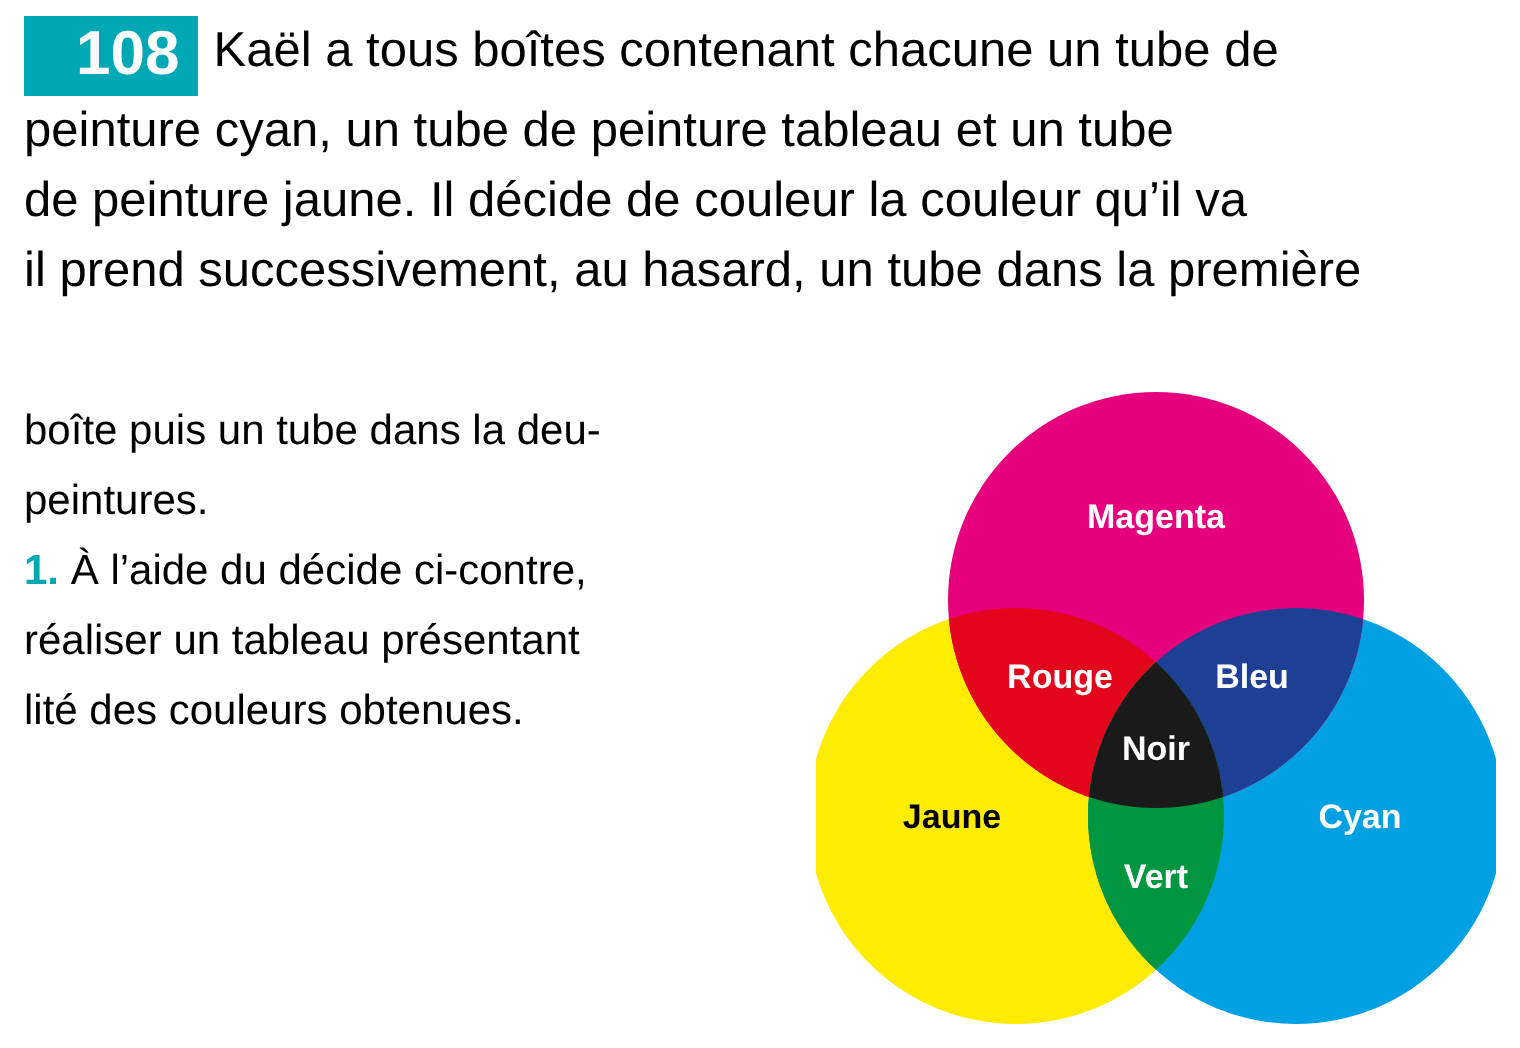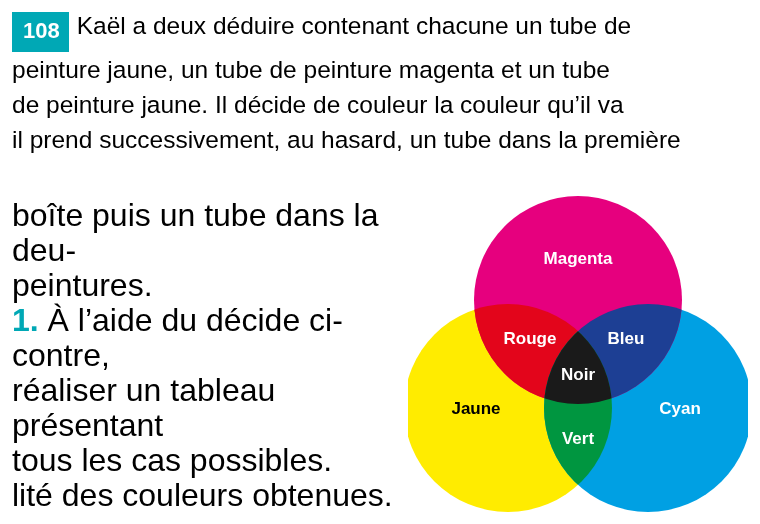--- a/index.html
+++ b/index.html
@@ -23,23 +23,23 @@
     width: 760px;
     height: 524px;
   }
 
   
   .badge {
     display: inline-block;
     background: #00a8b5;
     color: #ffffff;
     font-weight: bold;
-    font-size: 22px;
+    font-size: 31px;
     line-height: 34px;
-    padding: 2px 9px 4px 11px;
+    padding: 2px 9px 4px 26px;
     vertical-align: -4px;
     margin-right: 8px;
     letter-spacing: 0px;
   }
 
   
   .statement {
     position: absolute;
     left: 12px;
     top: 8px;
@@ -52,21 +52,21 @@
   .statement p {
     margin: 0;
   }
 
   
   .wrapcol {
     position: absolute;
     left: 12px;
     top: 198px;
     width: 420px;
-    font-size: 32px;
+    font-size: 21px;
     line-height: 35px;
   }
   .wrapcol p {
     margin: 0;
   }
 
   .qnum {
     color: #00a8b5;
     font-weight: bold;
   }
@@ -88,33 +88,32 @@
     font-weight: bold;
     font-size: 17px;
   }
 </style>
 </head>
 <body>
 
 <div id="exercise">
 
   <div class="statement">
-    <p><span class="badge">108</span><span>Kaël a deux déduire contenant chacune un tube de</span></p>
-    <p>peinture jaune, un tube de peinture magenta et un tube</p>
+    <p><span class="badge">108</span><span>Kaël a tous boîtes contenant chacune un tube de</span></p>
+    <p>peinture cyan, un tube de peinture tableau et un tube</p>
     <p>de peinture jaune. Il décide de couleur la couleur qu’il va</p>
     <p>il prend successivement, au hasard, un tube dans la première</p>
   </div>
 
   <div class="wrapcol">
     <p>boîte puis un tube dans la deu-</p>
     <p>peintures.</p>
 
     <p><span class="qnum">1.</span><span> À l’aide du décide ci-contre,</span></p>
     <p>réaliser un tableau présentant</p>
-    <p>tous les cas possibles.</p>
 
     <p>lité des couleurs obtenues.</p>
   </div>
 
   <div class="venn">
     <svg width="340" height="320" viewBox="0 0 340 320">
       <defs>
         <clipPath id="clipM">
             <circle cx="170" cy="104" r="104"></circle>
           </clipPath>

